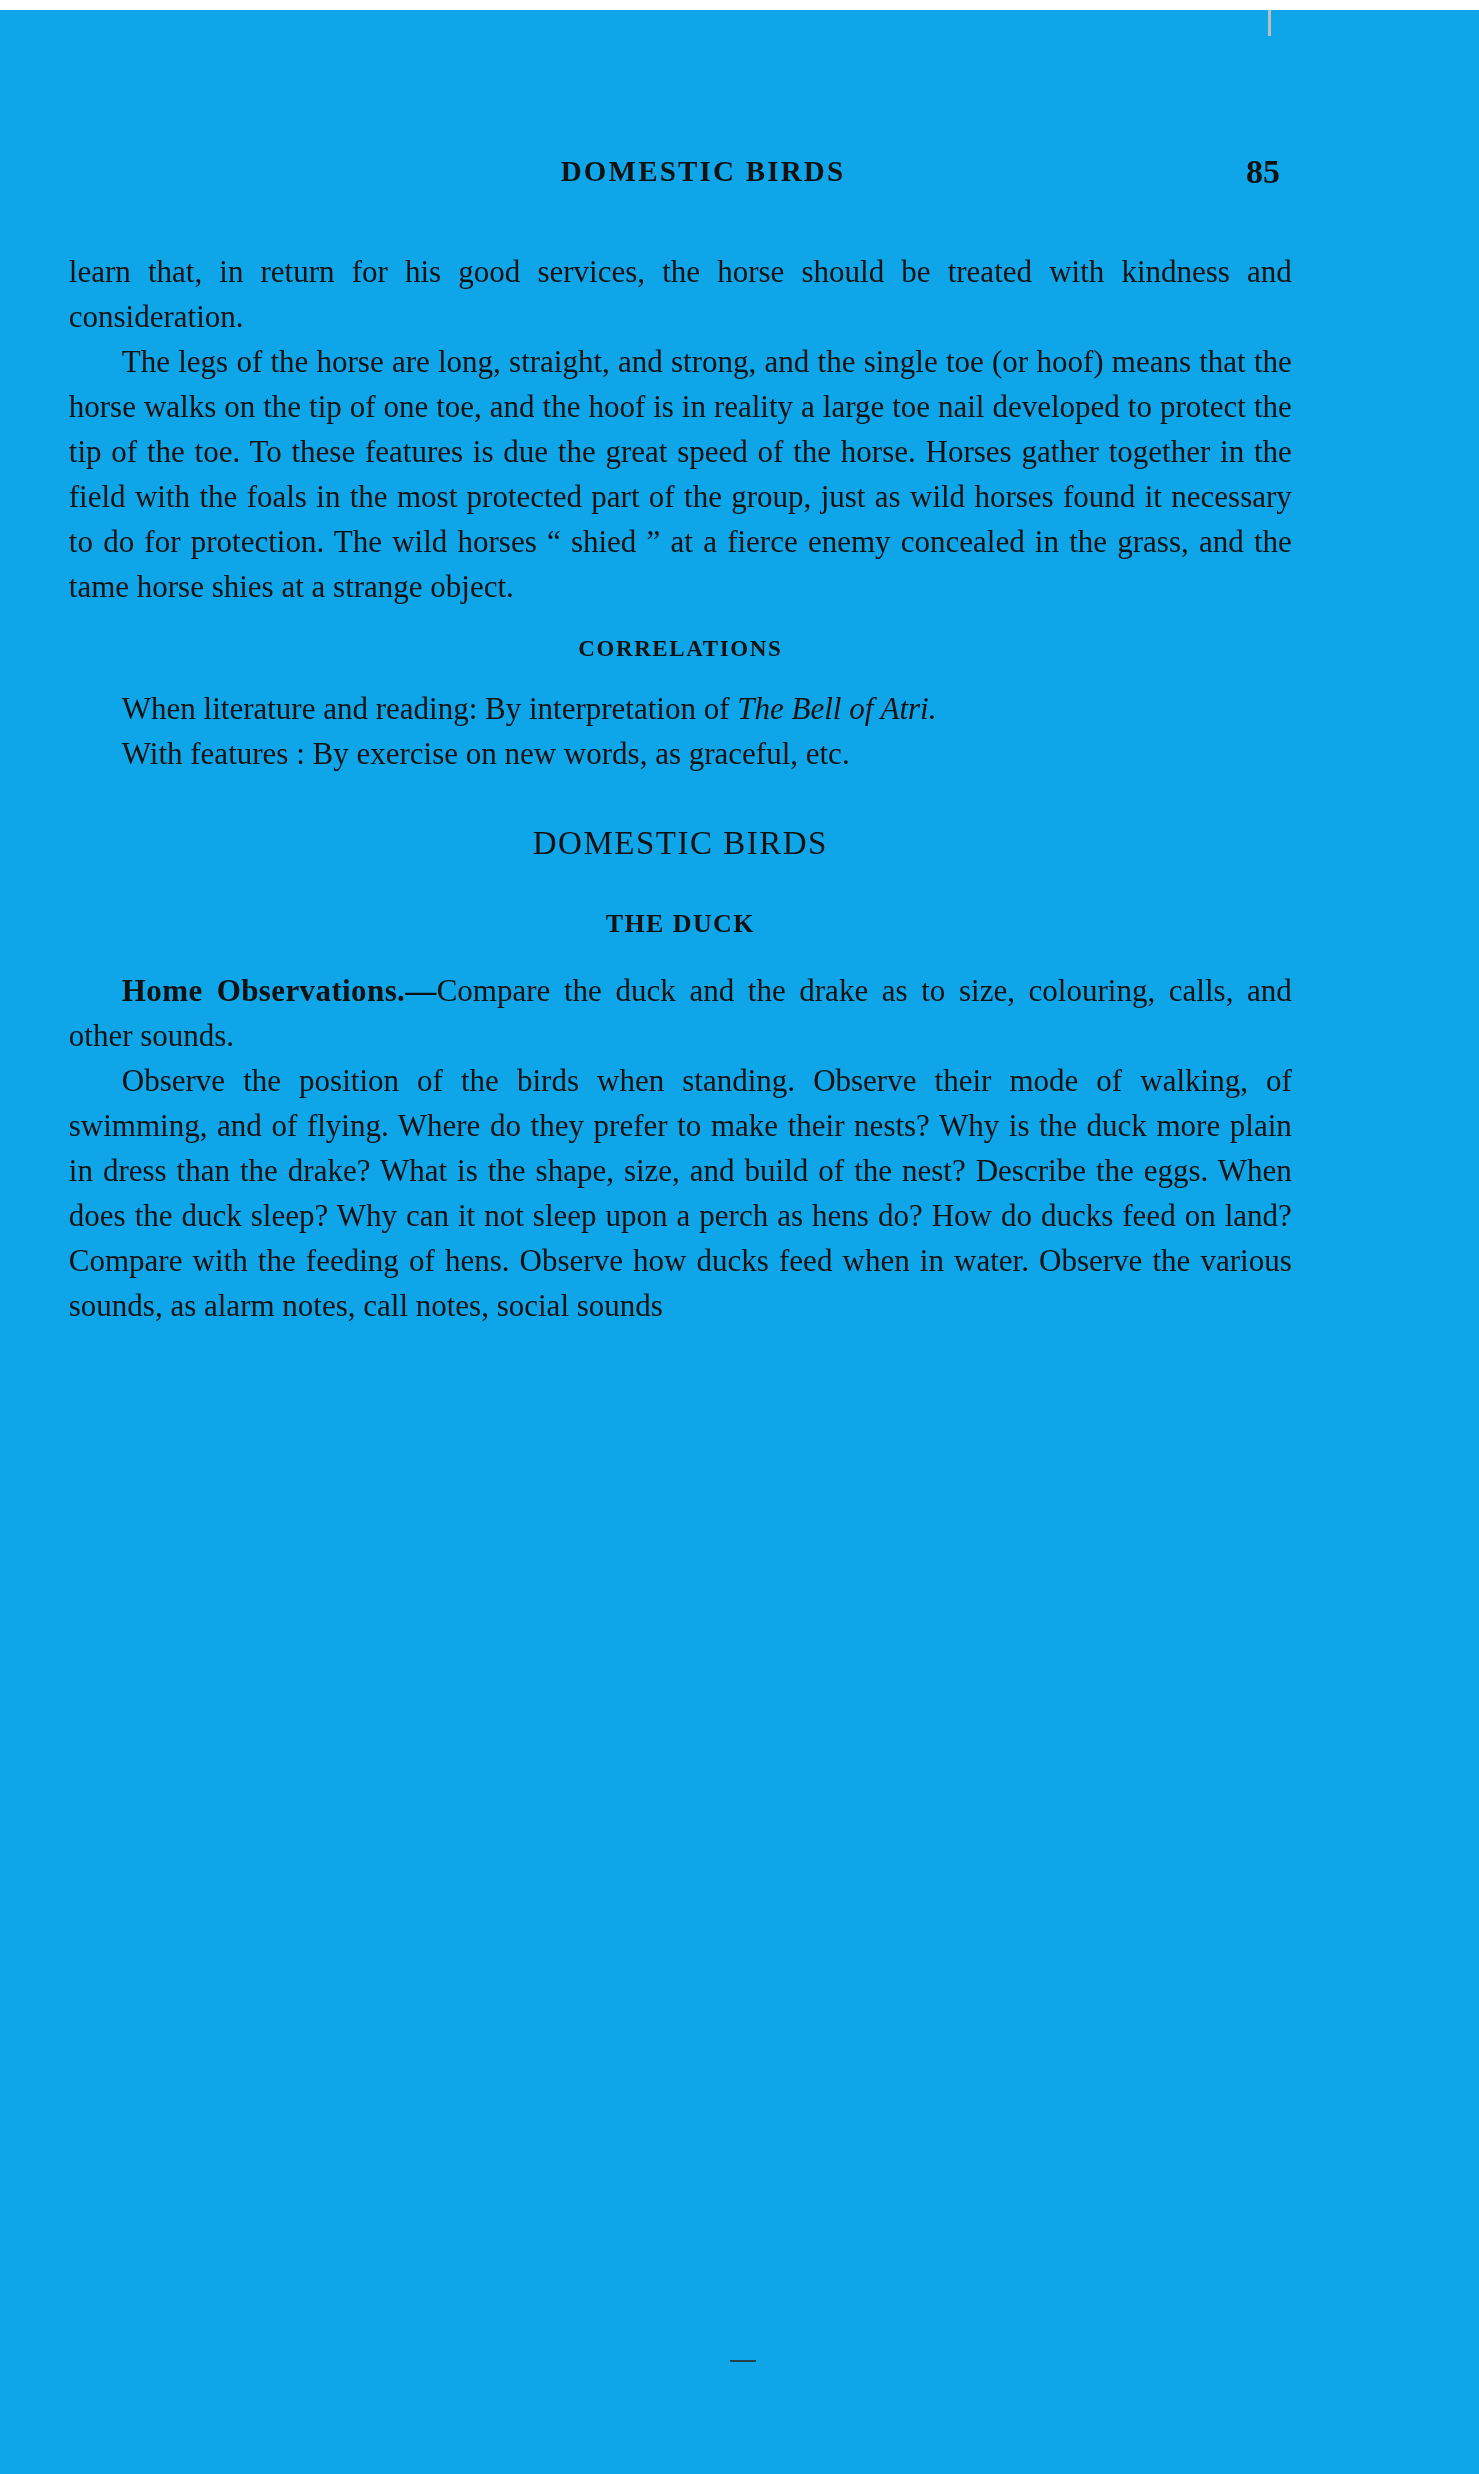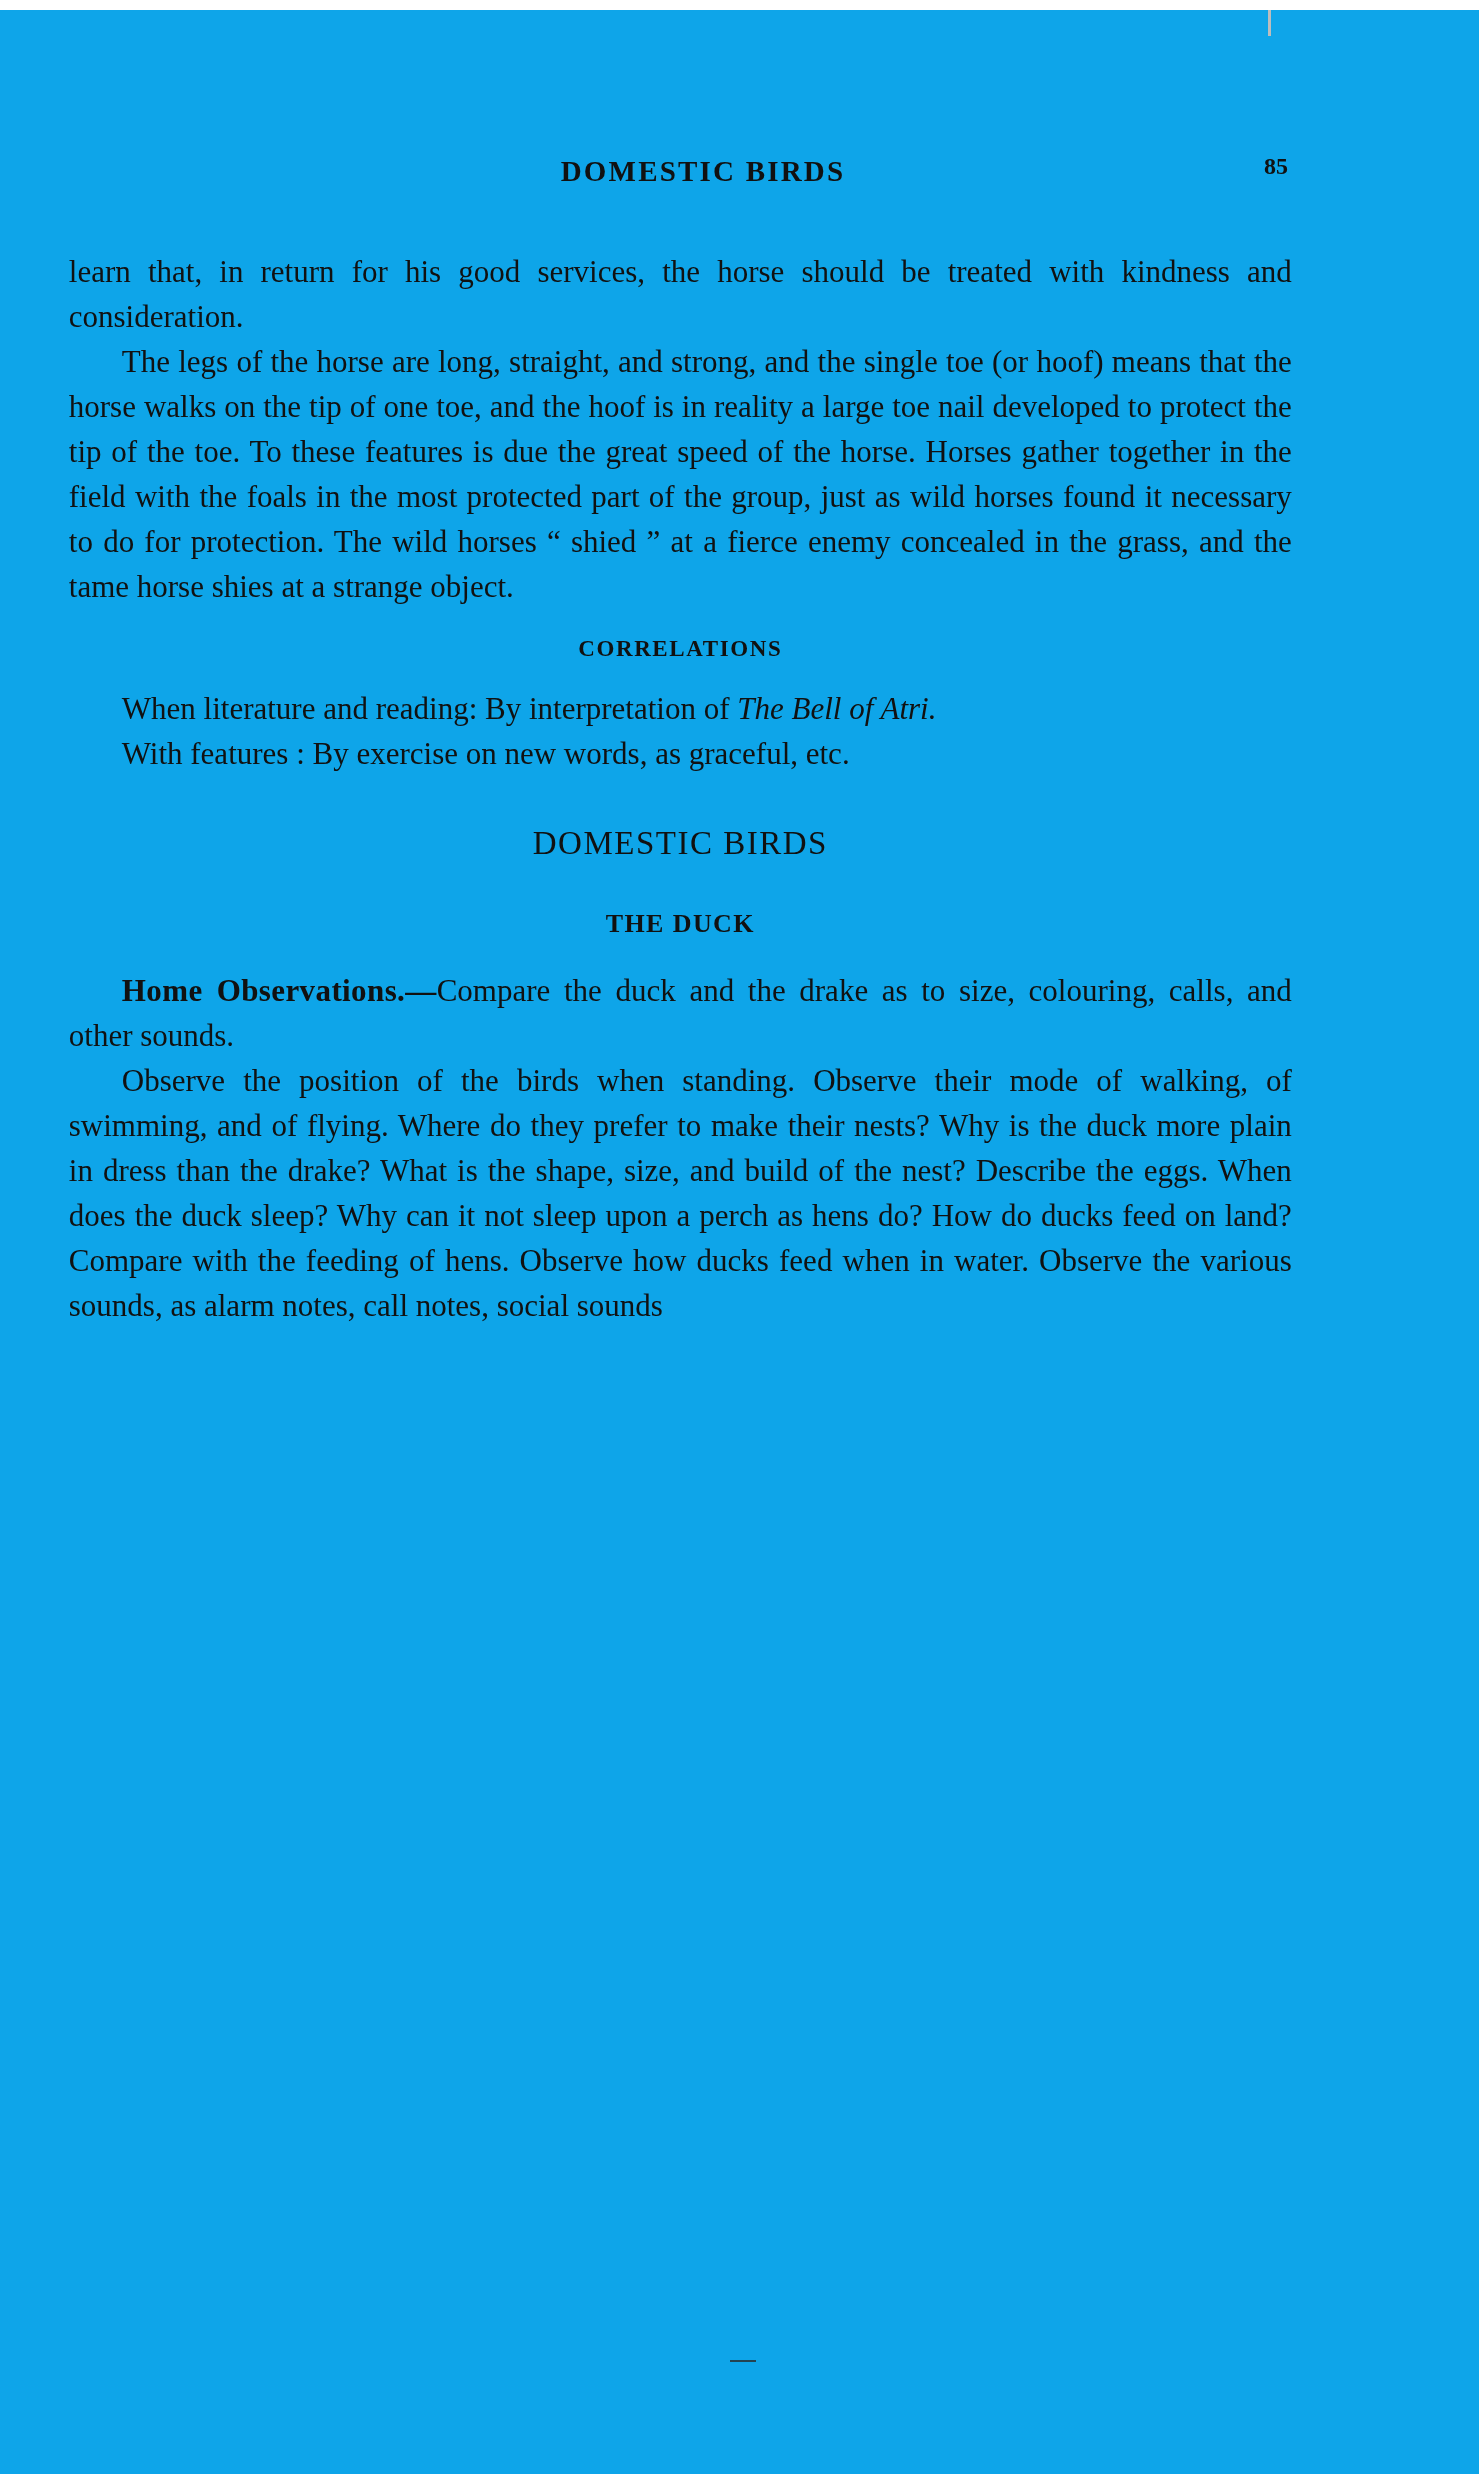--- a/index.html
+++ b/index.html
@@ -44,23 +44,23 @@
     right: 0;
     top: 7.8px;
     text-align: center;
     font-size: 29px;
     letter-spacing: 2.2px;
     font-weight: bold;
     font-family: "Liberation Serif", serif;
   }
   .running-head .folio {
     position: absolute;
-    right: 57px;
+    right: 65px;
     top: 5.9px;
-    font-size: 24px;
+    font-size: 34px;
     font-weight: bold;
   }
 
   
   .textblock {
     width: 1223px;
     margin-left: 7.8px;
   }
   p.para {
     margin: 0;

